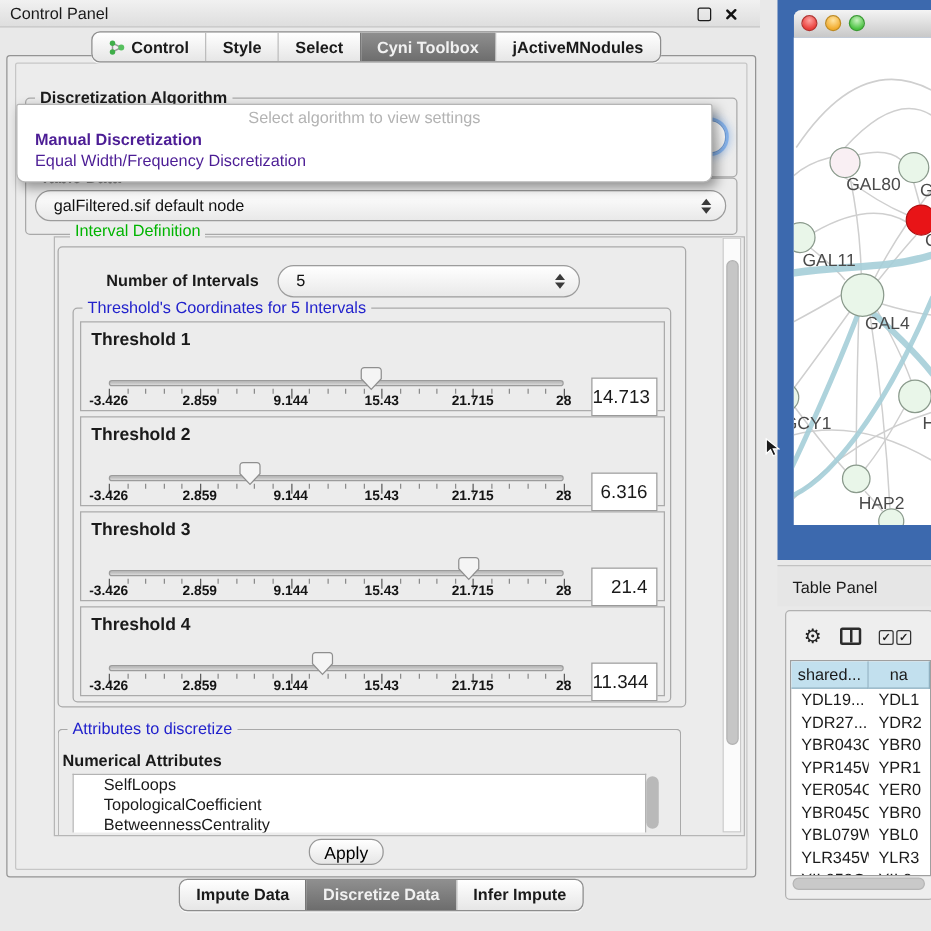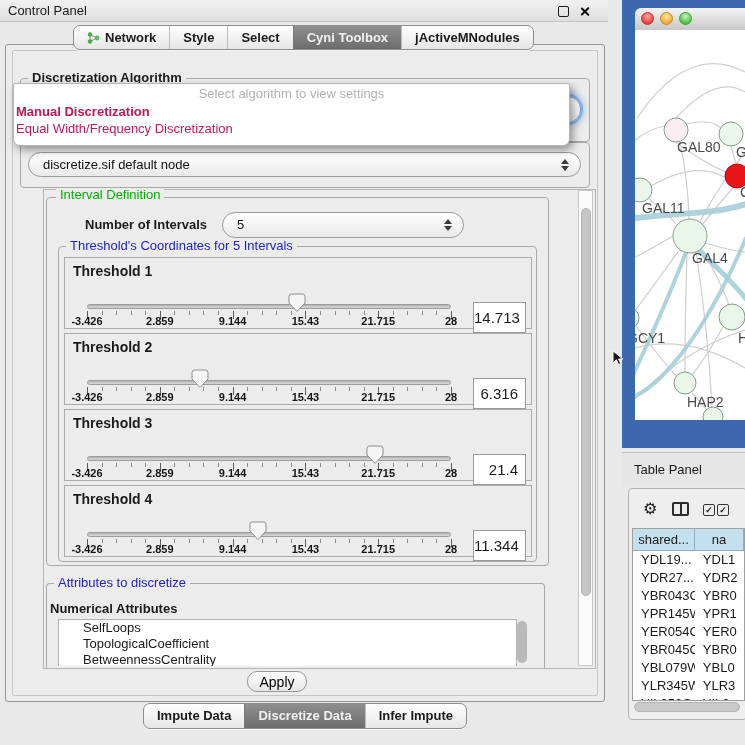--- a/index.html
+++ b/index.html
@@ -28,21 +28,21 @@
   .combo{background:linear-gradient(#ffffff,#e9e9e9);border:1px solid #9c9c9c;border-radius:13px;
          font-size:13px;color:#111;box-sizing:border-box;padding-left:14px;}
   .combo.focus{border-color:#6f9bd4;box-shadow:0 0 0 2px rgba(116,168,233,.8),0 0 7px 3px rgba(106,158,226,.55);}
   .spin{position:absolute;right:11px;top:50%;width:8px;height:14px;margin-top:-7px;}
   .spin i{position:absolute;left:0;width:0;height:0;border-left:4px solid transparent;border-right:4px solid transparent;}
   .spin .up{top:1px;border-bottom:5px solid #3a3a3a;}
   .spin .dn{bottom:1px;border-top:5px solid #3a3a3a;}
   .popup{left:13px;top:83px;width:555px;height:61px;background:#fff;border:1px solid #b5b5b5;
          border-radius:2px 2px 7px 7px;box-shadow:3px 4px 9px rgba(0,0,0,.38);z-index:40;}
   .popup .hint{text-align:center;color:#b3b3b3;font-size:13px;line-height:19px;}
-  .popup .opt{font-size:13px;line-height:17px;padding-left:2px;color:#be185d;}
+  .popup .opt{font-size:13px;line-height:17px;padding-left:14px;color:#4c1d95;}
   .popup .opt.b{font-weight:bold;}
   .scrollpane{left:43px;top:189px;width:551px;height:478px;border:1px solid #b6b6b6;background:#ececec;}
   .vsb{left:578px;top:190px;width:15px;height:476px;background:#fbfbfb;border:1px solid #c9c9c9;box-sizing:border-box;}
   .vsb .th{position:absolute;left:2px;width:10px;background:#c6c6c6;border:1px solid #b2b2b2;border-radius:6px;box-sizing:border-box;}
   .thr-panel{position:absolute;left:64px;width:468px;height:72px;border:1px solid #ababab;background:#ececec;box-sizing:border-box;}
   .thr-label{position:absolute;left:8px;top:5px;font-size:14px;font-weight:bold;}
   .track{position:absolute;left:22px;top:46px;width:364px;height:5px;border-radius:3px;
          background:linear-gradient(#b2b2b2,#dadada);border:1px solid #9b9b9b;box-sizing:border-box;}
   .ticks{position:absolute;left:22px;top:53px;width:364px;height:9px;}
   .ticks i{position:absolute;top:0;width:1px;height:4px;background:#8b8b8b;}
@@ -98,21 +98,21 @@
   </div>
 
   <div class="abs seg" id="topTabs" style="left:73px;top:25px;height:23px;">
       <div class="si">
         <svg width="13" height="14" viewBox="0 0 13 14">
           <path d="M3 3.5 L3 10.5 M3 3.5 L10 7 M3 10.5 L10 7" stroke="#9a9a9a" stroke-width="1.2" fill="none"></path>
           <circle cx="3" cy="3.5" r="2.2" fill="#3fae49"></circle>
           <circle cx="3" cy="10.5" r="2.2" fill="#3fae49"></circle>
           <circle cx="10" cy="7" r="2.4" fill="#57c05f"></circle>
         </svg>
-        <span>Network</span>
+        <span>Control</span>
       </div>
       <div class="si">
         <span>Style</span>
       </div>
       <div class="si">
         <span>Select</span>
       </div>
       <div class="si sel">
         <span>Cyni Toolbox</span>
       </div>
@@ -137,31 +137,31 @@
     <div class="hint">Select algorithm to view settings</div>
     <div id="popupOptions">
         <div class="opt b">Manual Discretization</div>
         <div class="opt">Equal Width/Frequency Discretization</div>
       </div>
   </div>
 
   <div class="abs group" style="left:20px;top:142px;width:568px;height:44px;"></div>
   <div class="abs gtitle g-dark" style="left:28px;top:135px;z-index:2;">Table Data</div>
   <div class="abs combo" style="left:28px;top:152px;width:553px;height:25px;line-height:23px;">
-    <span>discretize.sif default node</span>
+    <span>galFiltered.sif default node</span>
     <span class="spin">
         <i class="up"></i>
         <i class="dn"></i>
       </span>
   </div>
 
   <div class="abs scrollpane"></div>
 
   <div class="abs group" style="left:46px;top:197px;width:501px;height:367px;"></div>
-  <div class="abs gtitle g-green" style="left:56px;top:188px;">Interval Definition</div>
+  <div class="abs gtitle g-green" style="left:56px;top:178px;">Interval Definition</div>
   <div class="abs" style="left:85px;top:217px;font-size:13px;font-weight:bold;">Number of Intervals</div>
   <div class="abs combo" style="left:222px;top:212px;width:242px;height:26px;line-height:24px;">
     <span>5</span>
     <span class="spin">
         <i class="up"></i>
         <i class="dn"></i>
       </span>
   </div>
   <div class="abs group" style="left:58px;top:246px;width:477px;height:314px;"></div>
   <div class="abs gtitle g-blue" style="left:66px;top:239px;">Threshold's Coordinates for 5 Intervals</div>

